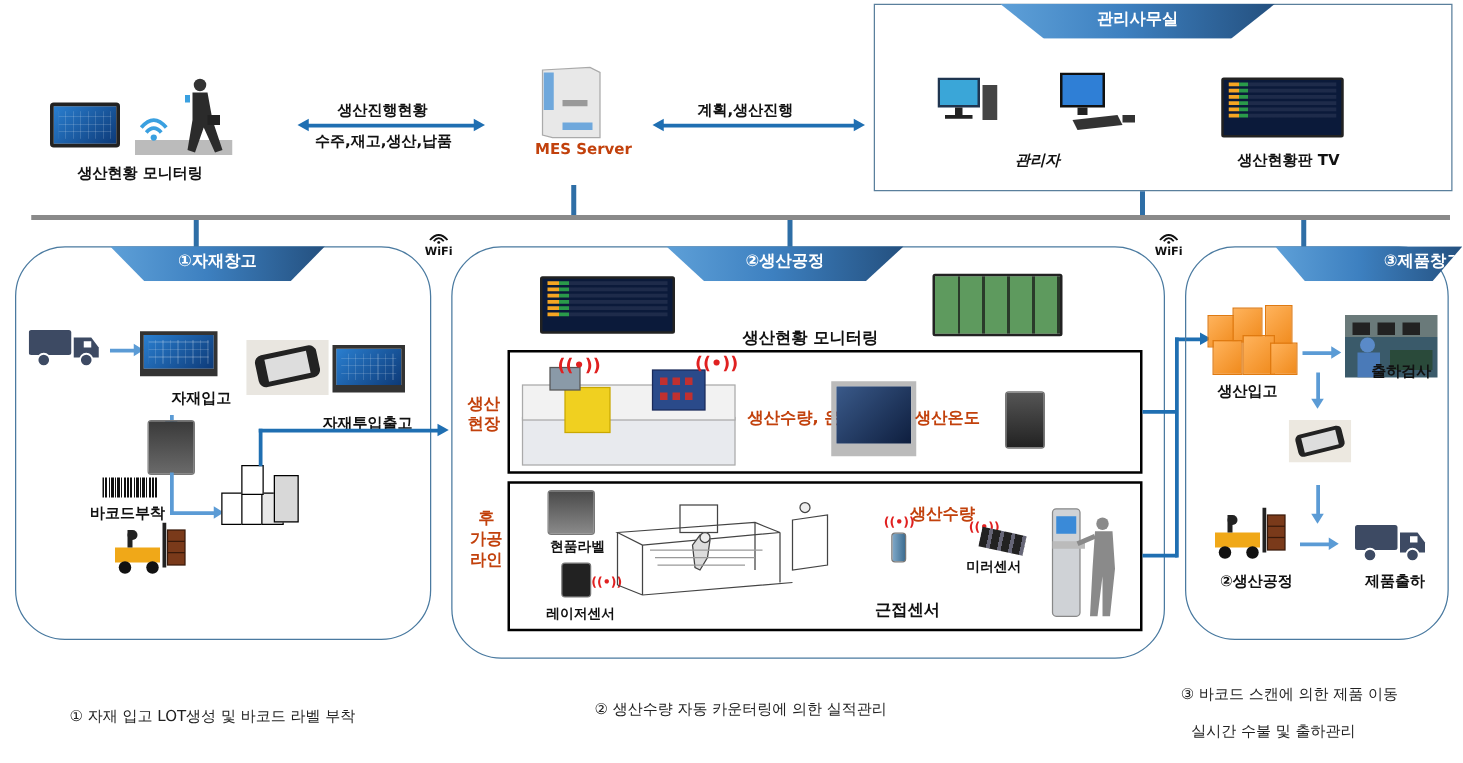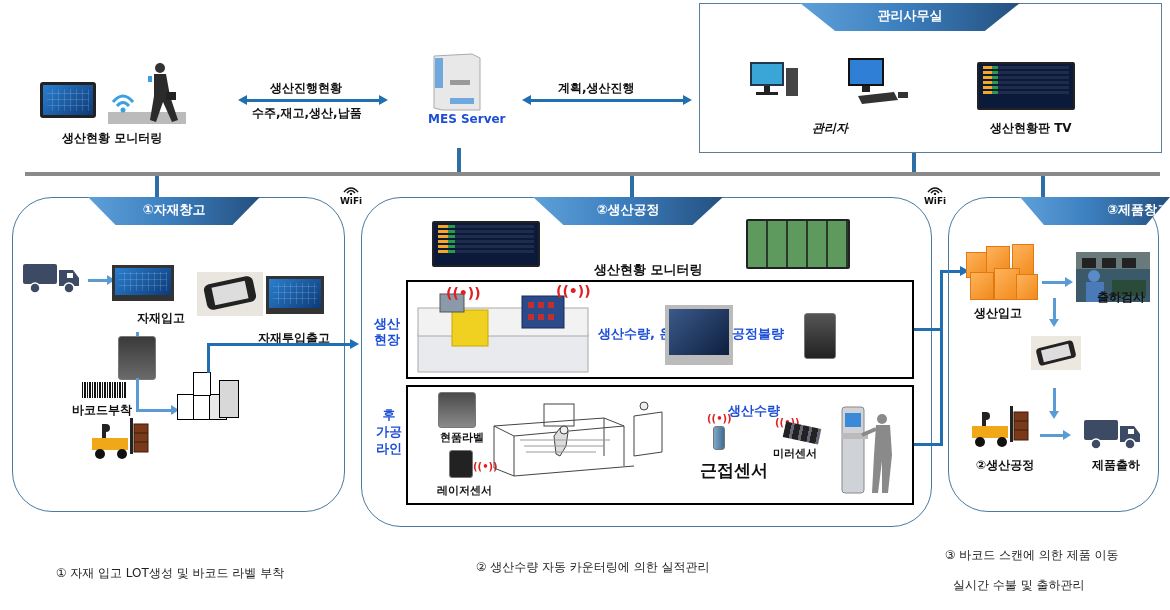--- a/index.html
+++ b/index.html
@@ -1,20 +1,20 @@
 <!DOCTYPE html>
 <html><head>
 <meta charset="utf-8">
 <style>
   html, body { margin:0; padding:0; background:#ffffff; }
   body { width:1170px; height:610px; position:relative; overflow:hidden;
          font-family:"DejaVu Sans","Liberation Sans",sans-serif; color:#111; }
   .abs { position:absolute; }
   .lbl { position:absolute; font-size:12px; font-weight:bold; white-space:nowrap; color:#111; }
-  .lbl-blue { color:#1d4ed8; }
+  .lbl-blue { color:#c2410c; }
   .note { position:absolute; font-size:12px; line-height:15px; color:#222; white-space:pre; font-family:"DejaVu Sans",sans-serif; }
   .bus { position:absolute; left:25px; top:172px; width:1135px; height:4px; background:#8a8a8a; }
   .vline { position:absolute; width:4px; background:#2e6ea6; }
   .zone { position:absolute; border:1.5px solid #4a7aa0; border-radius:40px; box-sizing:border-box; }
   .office { position:absolute; border:1.5px solid #5a7f9c; box-sizing:border-box; }
   .tab { position:absolute; height:28px; clip-path:polygon(0 0,100% 0,84% 100%,16% 100%);
          background:linear-gradient(90deg,#5ea0d8 0%,#3d80c0 45%,#24507f 100%);
          color:#fff; font-weight:bold; font-size:13px; text-align:center; line-height:26px; }
   .rect-box { position:absolute; border:2px solid #000; box-sizing:border-box; background:#fff; }
   .monitor { position:absolute; background:#0b1a3a; border:2px solid #222; box-sizing:border-box; border-radius:2px; }
@@ -225,21 +225,21 @@
         <rect x="116" y="26" width="6" height="6"></rect>
         <rect x="126" y="26" width="6" height="6"></rect>
         <rect x="136" y="26" width="6" height="6"></rect>
       </g>
   </svg>
 </div>
 <div class="wifi-red" style="left:446px;top:286px;">((•))</div>
 <div class="wifi-red" style="left:556px;top:284px;">((•))</div>
 <div class="lbl lbl-blue" style="left:598px;top:325px;font-size:13px;">생산수량, 온도</div>
 <div class="screen" style="left:665px;top:305px;width:68px;height:60px;background:linear-gradient(135deg,#3a5a8a,#0e1e3e);border-color:#bbb;border-width:4px 4px 10px 4px;"></div>
-<div class="lbl lbl-blue" style="left:732px;top:325px;font-size:13px;">공정불량</div>
+<div class="lbl lbl-blue" style="left:732px;top:325px;font-size:13px;">생산온도</div>
 <div class="gray-dev" style="left:804px;top:313px;width:30px;height:44px;background:linear-gradient(180deg,#555,#222);"></div>
 
 <div class="rect-box" style="left:406px;top:385px;width:508px;height:120px;"></div>
 <div class="lbl lbl-blue" style="left:374px;top:406px;font-size:13px;text-align:center;line-height:17px;width:30px;">
   <div>후</div>
   <div>가공</div>
   <div>라인</div>
 </div>
 <div class="gray-dev" style="left:438px;top:392px;width:36px;height:34px;background:linear-gradient(180deg,#4a4a4a,#8a8a8a);"></div>
 <div class="lbl" style="left:440px;top:430px;font-size:11px;">현품라벨</div>
@@ -256,21 +256,21 @@
     <path d="M150 20 L178 16 L178 56 L150 60 Z"></path>
     <path d="M70 40 l6 -8 l8 4 l-2 14 l-6 10 l-4 -2 z" fill="#ddd"></path>
     <circle cx="80" cy="34" r="4" fill="#eee"></circle>
     <circle cx="160" cy="10" r="4" fill="#eee"></circle>
     <path d="M36 44 h90 M40 50 h80 M42 56 h70" stroke="#999"></path>
   </svg>
 </div>
 <div class="lbl lbl-blue" style="left:728px;top:402px;font-size:13px;">생산수량</div>
 <div class="wifi-red" style="left:707px;top:412px;font-size:10px;">((•))</div>
 <div class="gray-dev" style="left:713px;top:426px;width:10px;height:22px;background:linear-gradient(90deg,#7fa8c8,#3e6e92);"></div>
-<div class="lbl" style="left:700px;top:459px;font-size:17px;">근접센서</div>
+<div class="lbl" style="left:700px;top:479px;font-size:13px;">근접센서</div>
 <div class="wifi-red" style="left:775px;top:416px;font-size:10px;">((•))</div>
 <div class="abs" style="left:784px;top:425px;width:36px;height:16px;background:repeating-linear-gradient(90deg,#222 0 6px,#667 6px 9px);transform:rotate(12deg);"></div>
 <div class="lbl" style="left:773px;top:446px;font-size:11px;">미러센서</div>
 <div class="abs" style="left:838px;top:405px;width:60px;height:92px;">
   <svg width="60" height="92" viewBox="0 0 60 92">
       <rect x="4" y="2" width="22" height="86" rx="3" fill="#cfd2d6" stroke="#888"></rect>
       <rect x="7" y="8" width="16" height="14" fill="#3a8ad8"></rect>
       <rect x="4" y="28" width="26" height="6" fill="#bbb"></rect>
       <circle cx="44" cy="14" r="5" fill="#8a8a8a"></circle>
       <path d="M38 20 L52 20 L54 50 L50 88 L44 88 L44 56 L40 88 L34 88 L36 50 Z" fill="#8a8a8a"></path>

